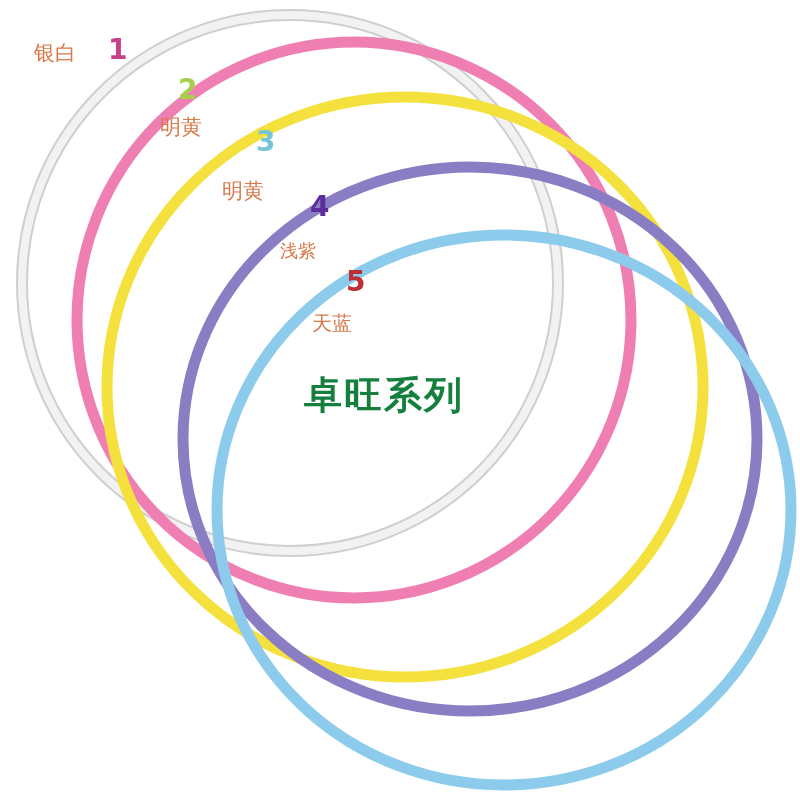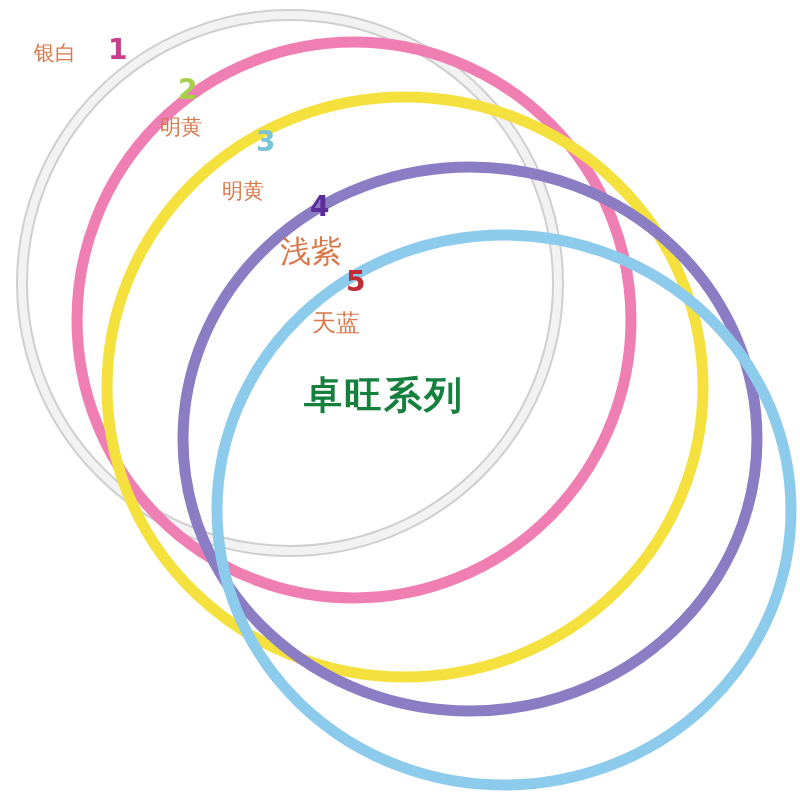--- a/index.html
+++ b/index.html
@@ -26,19 +26,19 @@
   <span class="label name" style="left:22px; top:42px;">银白</span>
   <span class="label num" style="left:96px; top:36px; color:#c8408a;">1</span>
 
   <span class="label num" style="left:166px; top:76px; color:#a6cf4a;">2</span>
   <span class="label name" style="left:148px; top:116px;">明黄</span>
 
   <span class="label num" style="left:244px; top:128px; color:#79c3d8;">3</span>
   <span class="label name" style="left:210px; top:180px;">明黄</span>
 
   <span class="label num" style="left:298px; top:193px; color:#5b2e9a;">4</span>
-  <span class="label name" style="left:268px; top:240px; font-size:31px;">浅紫</span>
+  <span class="label name" style="left:268px; top:240px; font-size:18px;">浅紫</span>
 
   <span class="label num" style="left:334px; top:268px; color:#c02e35;">5</span>
-  <span class="label name" style="left:300px; top:312px; font-size:24px;">天蓝</span>
+  <span class="label name" style="left:300px; top:312px; font-size:20px;">天蓝</span>
 
   <span class="label title" style="left:292px; top:370px;">卓旺系列</span>
 </div>
 
 </body></html>

